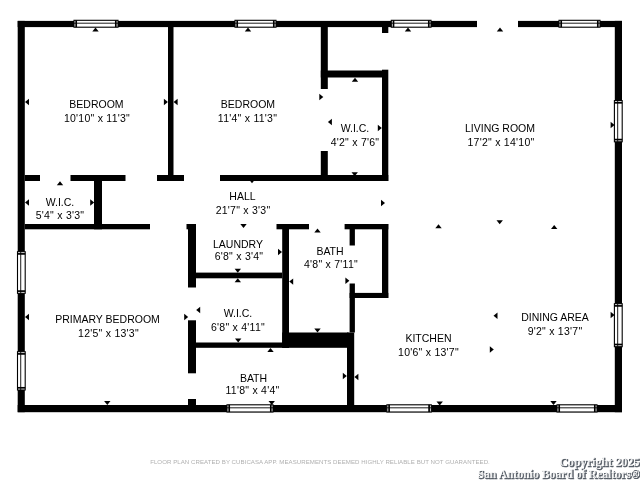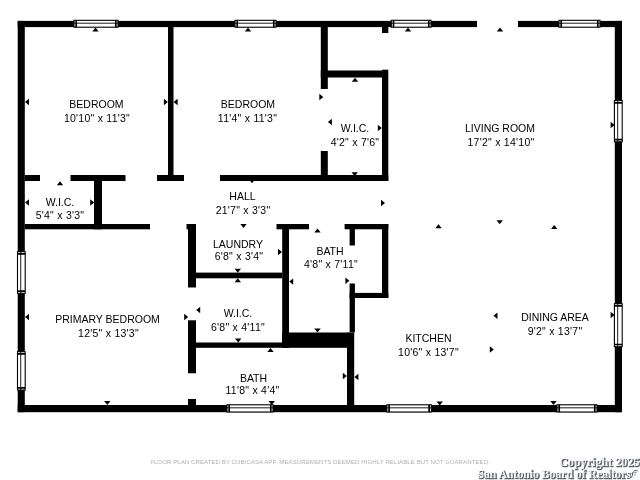--- a/index.html
+++ b/index.html
@@ -1,16 +1,16 @@
 <!DOCTYPE html>
 <html><head>
 <meta charset="utf-8">
 <style>
 html,body{margin:0;padding:0;background:#fff;}
-#plan{position:relative;width:640px;height:480px;overflow:hidden;border-radius:17px;}
+#plan{position:relative;width:640px;height:480px;overflow:hidden;}
 </style>
 </head>
 <body>
 <div id="plan">
 <svg width="640" height="480" viewBox="0 0 640 480">
       <rect x="0" y="0" width="640" height="480" fill="#ffffff"></rect>
       <rect x="17.7" y="20.9" width="459.3" height="6.2" fill="#000"></rect>
       <rect x="518" y="20.9" width="104" height="6.2" fill="#000"></rect>
       <rect x="17.7" y="20.9" width="7.1" height="391.3" fill="#000"></rect>
       <rect x="614.8" y="20.9" width="7.2" height="391.3" fill="#000"></rect>

